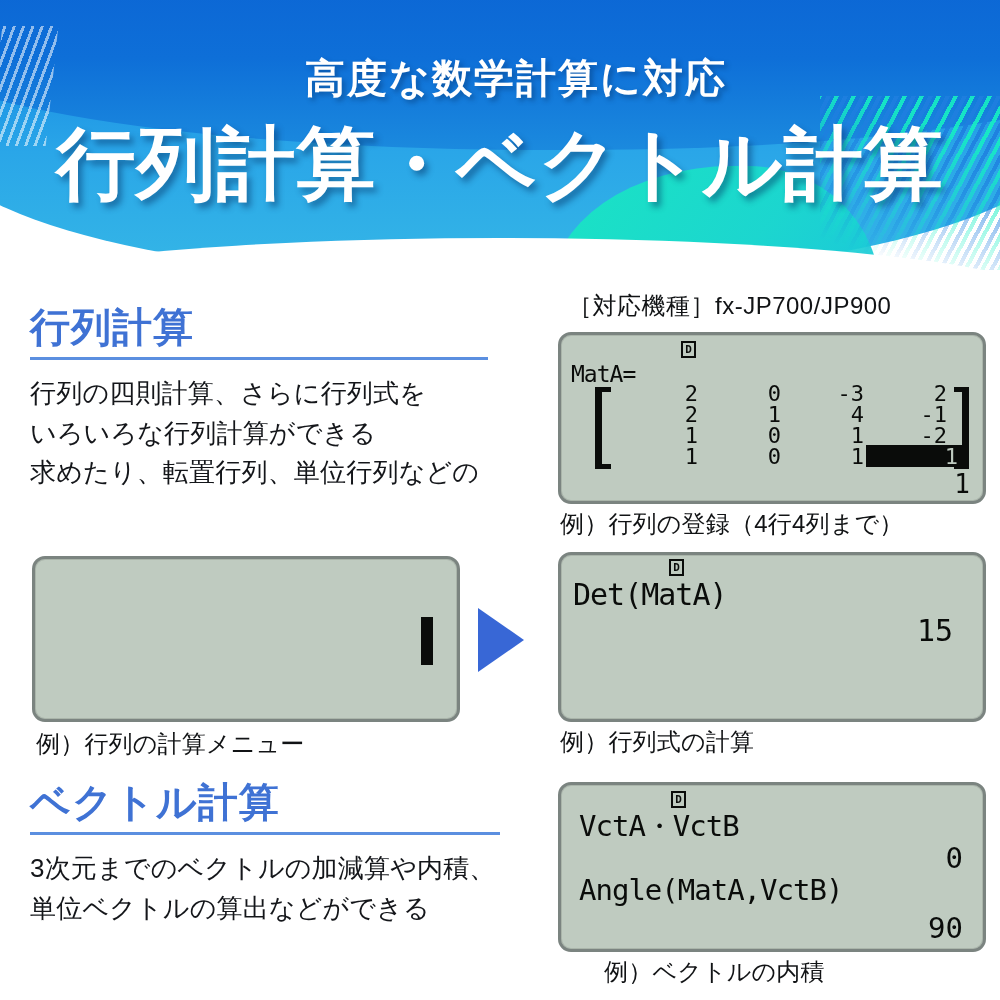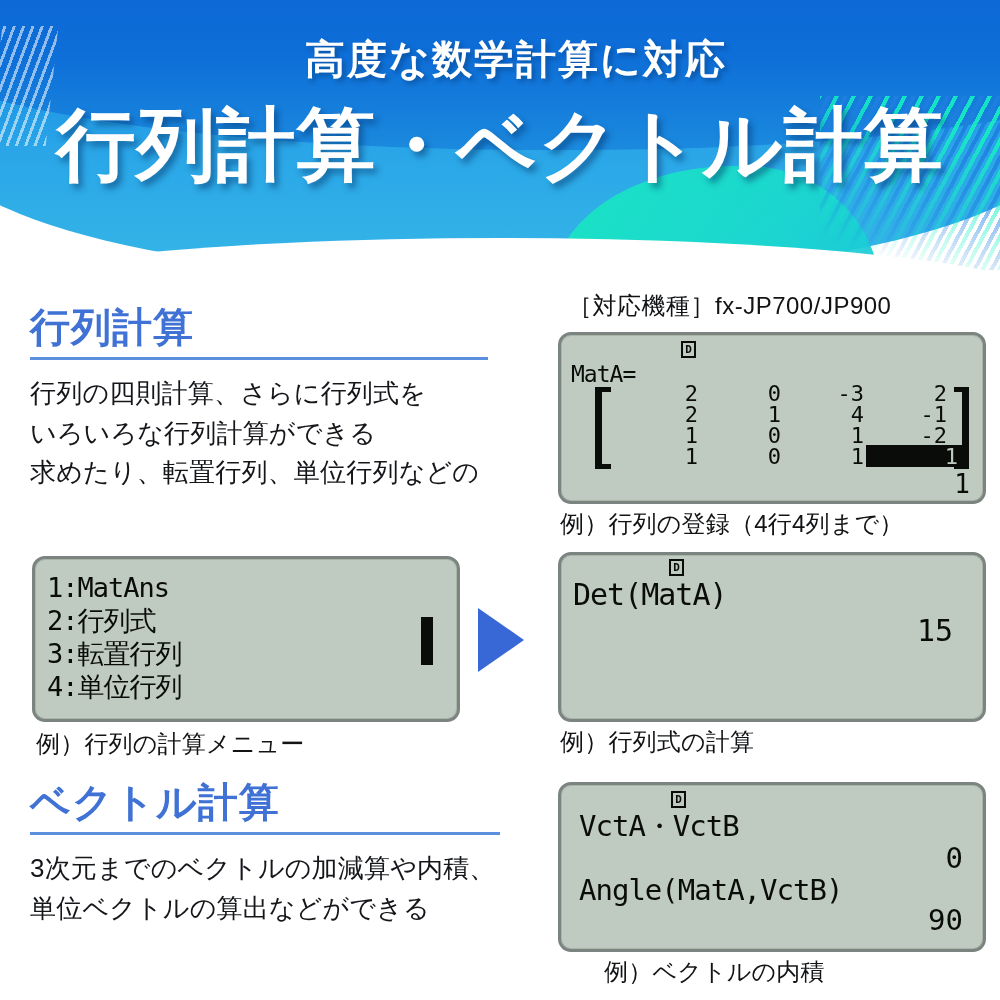--- a/index.html
+++ b/index.html
@@ -58,21 +58,21 @@
     -webkit-mask-image:linear-gradient(200deg, #000 20%, transparent 82%);
             mask-image:linear-gradient(200deg, #000 20%, transparent 82%);
   }
   .banner-cover {
     position:absolute; left:-6%; top:238px; width:112%; height:120px;
     background:#ffffff;
     border-radius:52% 52% 0 0 / 56% 56% 0 0;
   }
   .banner-text { position:absolute; left:0; top:0; width:100%; text-align:center; }
   .subtitle {
-    margin-top:32px;
+    margin-top:51px;
     font-size:40px; font-weight:bold; color:#ffffff; letter-spacing:2px;
     text-shadow:3px 3px 5px rgba(0,40,90,.42);
     padding-left:32px;
   }
   .maintitle {
     margin-top:6px;
     font-size:79px; font-weight:bold; color:#ffffff; letter-spacing:1px;
     text-shadow:4px 5px 6px rgba(0,40,90,.45);
     white-space:nowrap;
   }
@@ -172,21 +172,21 @@
     font-size:30px; letter-spacing:-1px; white-space:nowrap;
   }
   .det-ans {
     position:absolute; right:30px; top:58px;
     font-size:30px;
   }
 
   .vct-l1 { position:absolute; left:18px; top:22px; font-size:29px; letter-spacing:-1px; white-space:nowrap; }
   .vct-a1 { position:absolute; right:20px; top:56px; font-size:29px; }
   .vct-l2 { position:absolute; left:18px; top:88px; font-size:29px; letter-spacing:-1px; white-space:nowrap; }
-  .vct-a2 { position:absolute; right:20px; top:118px; font-size:29px; }
+  .vct-a2 { position:absolute; right:20px; top:126px; font-size:29px; }
 
   .caption {
     position:absolute; font-size:24px; color:#111315; letter-spacing:.2px;
     white-space:nowrap;
   }
   .cap-matrix { left:560px; top:508px; }
   .cap-menu   { left:36px;  top:728px; }
   .cap-det    { left:560px; top:726px; }
   .cap-vct    { left:560px; top:956px;margin-left:44px; }
 
@@ -263,26 +263,20 @@
     <span></span>
   </div>
   <div class="mat-cursor">
     <span>1</span>
   </div>
   <div class="mat-result">1</div>
 </div>
 <div class="caption cap-matrix">例）行列の登録（4行4列まで）</div>
 
 <div class="lcd lcd-menu">
-  <div class="menu-list">
-    <div>1:MatAns</div>
-    <div>2:行列式</div>
-    <div>3:転置行列</div>
-    <div>4:単位行列</div>
-  </div>
   <div class="menu-scroll"></div>
 </div>
 <div class="caption cap-menu">例）行列の計算メニュー</div>
 
 <div class="arrow"></div>
 
 <div class="lcd lcd-det">
   <div class="modeD" style="left:108px; top:4px;">D</div>
   <div class="det-expr">Det(MatA)</div>
   <div class="det-ans">15</div>

